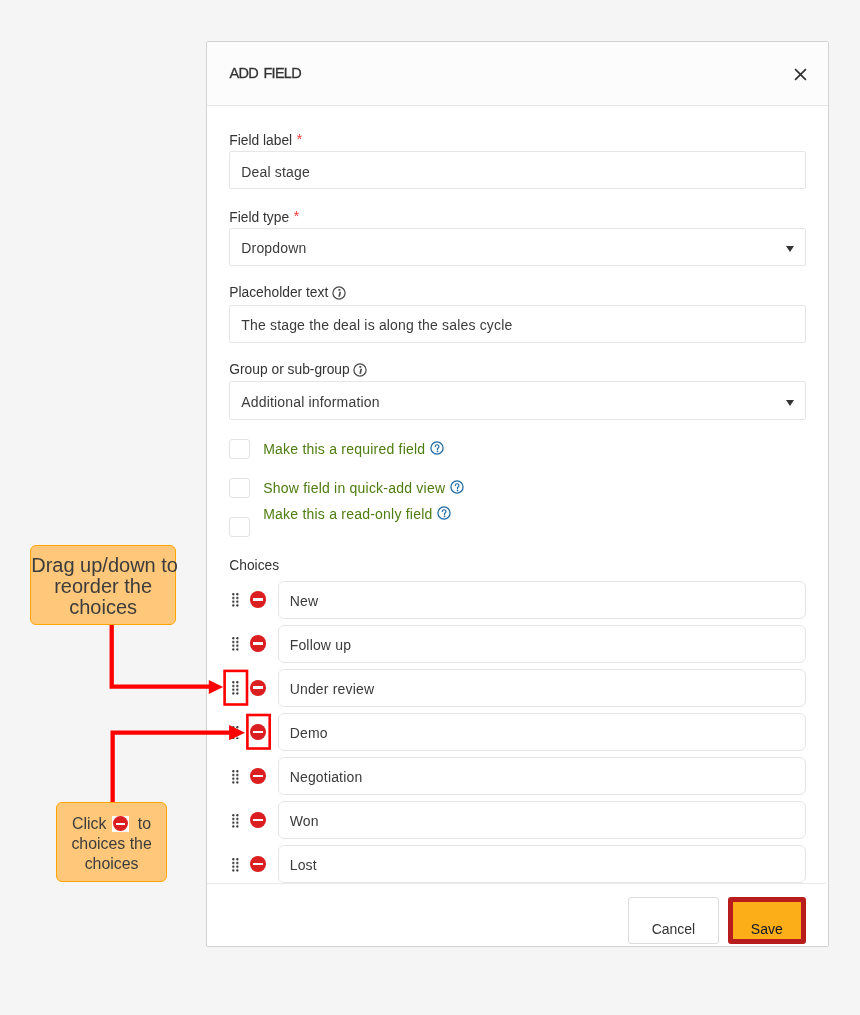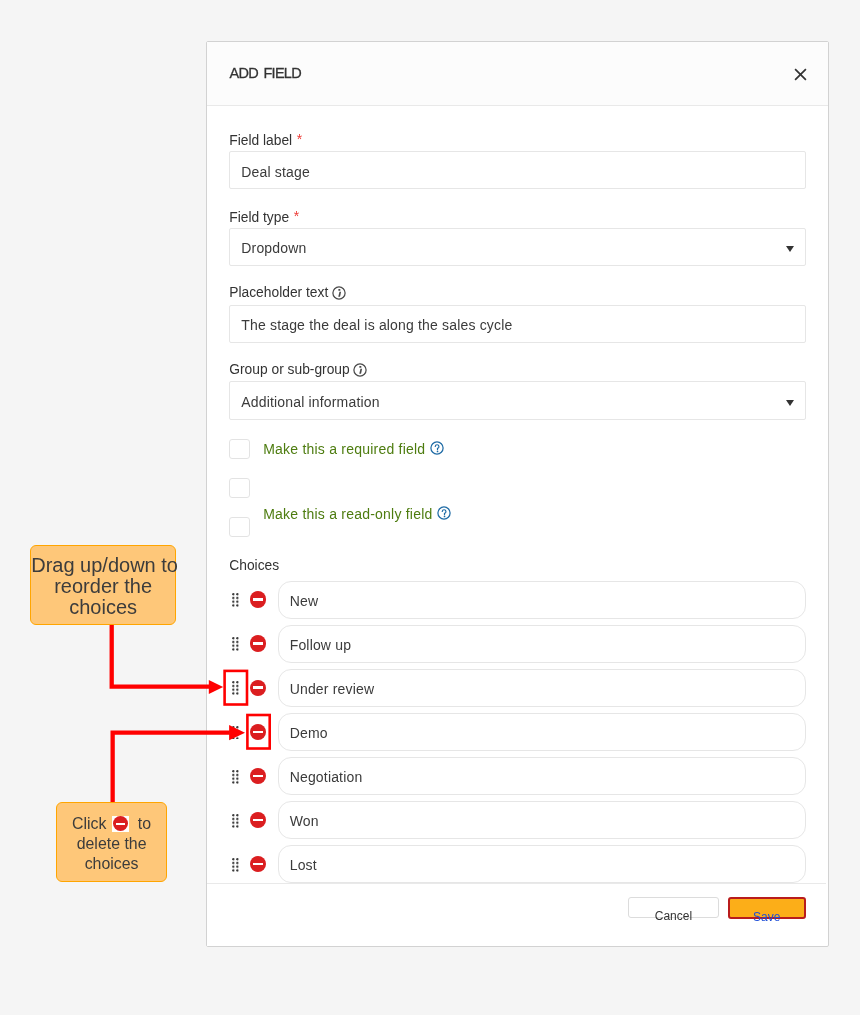--- a/index.html
+++ b/index.html
@@ -30,40 +30,40 @@
           display:flex;align-items:center;}
   .caret{position:absolute;width:0;height:0;border-left:4.4px solid transparent;
          border-right:4.4px solid transparent;border-top:6px solid #333;}
 
   .cbox{position:absolute;left:22px;width:20.7px;height:19.5px;box-sizing:border-box;
         border:1px solid #e3e3e3;border-radius:3px;background:#fff;cursor:pointer;}
   .cblabel{position:absolute;left:56.1px;font-size:14px;letter-spacing:.22px;color:#4d7c0f;
            line-height:18px;white-space:nowrap;}
 
   .choice-input{position:absolute;left:71.2px;width:528.2px;height:38px;box-sizing:border-box;
-        border:1px solid #e6e6e6;border-radius:13px;background:rgba(255,255,255,.99);
+        border:1px solid #e6e6e6;border-radius:6px;background:rgba(255,255,255,.99);
         font-size:14px;letter-spacing:.17px;color:#3b3b3b;padding-left:10.4px;padding-top:2.5px;
         display:flex;align-items:center;}
   .handle{position:absolute;left:25.2px;width:6.6px;height:13.9px;
           background-image:
             radial-gradient(circle at 1.3px 1.25px,#333 0 0.85px,rgba(51,51,51,0) 1.45px);
           background-size:4.04px 3.78px;background-repeat:repeat;cursor:grab;}
   .del{position:absolute;left:42.7px;width:16.4px;height:16.4px;cursor:pointer;
        background:#db1e20;border-radius:50%;}
   .del::after{content:"";position:absolute;left:3.1px;top:6.95px;width:10.2px;height:2.6px;background:#fff;}
   .infoi{display:inline-block;width:14px;height:14px;margin-left:3.3px;vertical-align:-3.6px;line-height:0;}
   .helpq{display:inline-block;width:14px;height:14px;margin-left:4.7px;vertical-align:-0.6px;line-height:0;}
 
   
   .dlg-footer{position:absolute;left:0;top:841.5px;width:619px;height:62px;
               border-top:1px solid #e9e9e9;background:rgba(255,255,255,.99);}
-  .btn{position:absolute;box-sizing:border-box;height:21px;padding-top:18px;border-radius:3px;
-       font-size:12px;display:flex;align-items:center;justify-content:center;cursor:pointer;}
+  .btn{position:absolute;box-sizing:border-box;height:47px;padding-top:18px;border-radius:3px;
+       font-size:14px;display:flex;align-items:center;justify-content:center;cursor:pointer;}
   .btn-cancel{left:420.9px;top:12.9px;width:90.9px;border:1px solid #dcdcdc;background:rgba(255,255,255,.99);color:#333;}
-  .btn-save{left:520.9px;top:12.9px;width:77.6px;border:2px solid #b91c1c;background:rgba(252,174,23,.995);color:#1d4ed8;}
+  .btn-save{left:520.9px;top:12.9px;width:77.6px;border:5px solid #b91c1c;background:rgba(252,174,23,.995);color:#0f172a;}
 
   
   .callout{position:absolute;box-sizing:border-box;background:rgba(254,199,120,.995);
            border:1.5px solid #ffa500;border-radius:6px;
            font-size:16.5px;line-height:20.8px;color:#3c3c3c;text-align:center;
            display:flex;flex-direction:column;justify-content:center;}
   .callout > span{display:block;white-space:nowrap;}
   .callout > span > span:not(.chip){display:inline;}
   #callout1{left:30.2px;top:544.6px;width:145.9px;height:80.9px;font-size:20px;line-height:20.9px;padding-top:3.6px;}
   #callout2{left:56px;top:802.3px;width:111.2px;height:80.1px;font-size:15.9px;line-height:19.6px;padding-top:3px;}
@@ -120,20 +120,25 @@
       </div>
 
       <div class="cbox" style="top:333.1px"></div>
       <div class="cblabel" style="top:334px"><span>Make this a required field</span><span class="helpq"><svg width="14" height="14" viewBox="0 0 14 14">
               <circle cx="7" cy="7" r="6.1" fill="none" stroke="#1f6ba5" stroke-width="1.25"></circle>
               <path d="M5.25 5.45 a1.85 1.85 0 1 1 2.25 1.95 l0 1.25" fill="none" stroke="#1f6ba5" stroke-width="1.2" stroke-linecap="round"></path>
               <rect x="6.75" y="9.65" width="1.55" height="1.55" rx="0.25" fill="#1f6ba5"></rect>
             </svg></span></div>
 
       <div class="cbox" style="top:372.05px"></div>
+      <div class="cblabel" style="top:372.95px"><span>Show field in quick-add view</span><span class="helpq"><svg width="14" height="14" viewBox="0 0 14 14">
+              <circle cx="7" cy="7" r="6.1" fill="none" stroke="#1f6ba5" stroke-width="1.25"></circle>
+              <path d="M5.25 5.45 a1.85 1.85 0 1 1 2.25 1.95 l0 1.25" fill="none" stroke="#1f6ba5" stroke-width="1.2" stroke-linecap="round"></path>
+              <rect x="6.75" y="9.65" width="1.55" height="1.55" rx="0.25" fill="#1f6ba5"></rect>
+            </svg></span></div>
 
       <div class="cbox" style="top:411px"></div>
       <div class="cblabel" style="top:399px"><span>Make this a read-only field</span><span class="helpq"><svg width="14" height="14" viewBox="0 0 14 14">
               <circle cx="7" cy="7" r="6.1" fill="none" stroke="#1f6ba5" stroke-width="1.25"></circle>
               <path d="M5.25 5.45 a1.85 1.85 0 1 1 2.25 1.95 l0 1.25" fill="none" stroke="#1f6ba5" stroke-width="1.2" stroke-linecap="round"></path>
               <rect x="6.75" y="9.65" width="1.55" height="1.55" rx="0.25" fill="#1f6ba5"></rect>
             </svg></span></div>
 
       <div class="flabel" style="top:451.1px">Choices</div>
 
@@ -202,16 +207,16 @@
     <rect x="247.4" y="715" width="22.3" height="33.5" fill="none" stroke="#ff0000" stroke-width="2.6"></rect>
   </svg>
 
   <div class="callout" id="callout1">
     <span>Drag up/down to</span>
     <span>reorder the</span>
     <span>choices</span>
   </div>
   <div class="callout" id="callout2">
     <span><span>Click</span><span class="chip"></span><span>to</span></span>
-    <span>delete the</span>
+    <span>choices the</span>
     <span>choices</span>
   </div>
 </div>
 
 </body></html>

